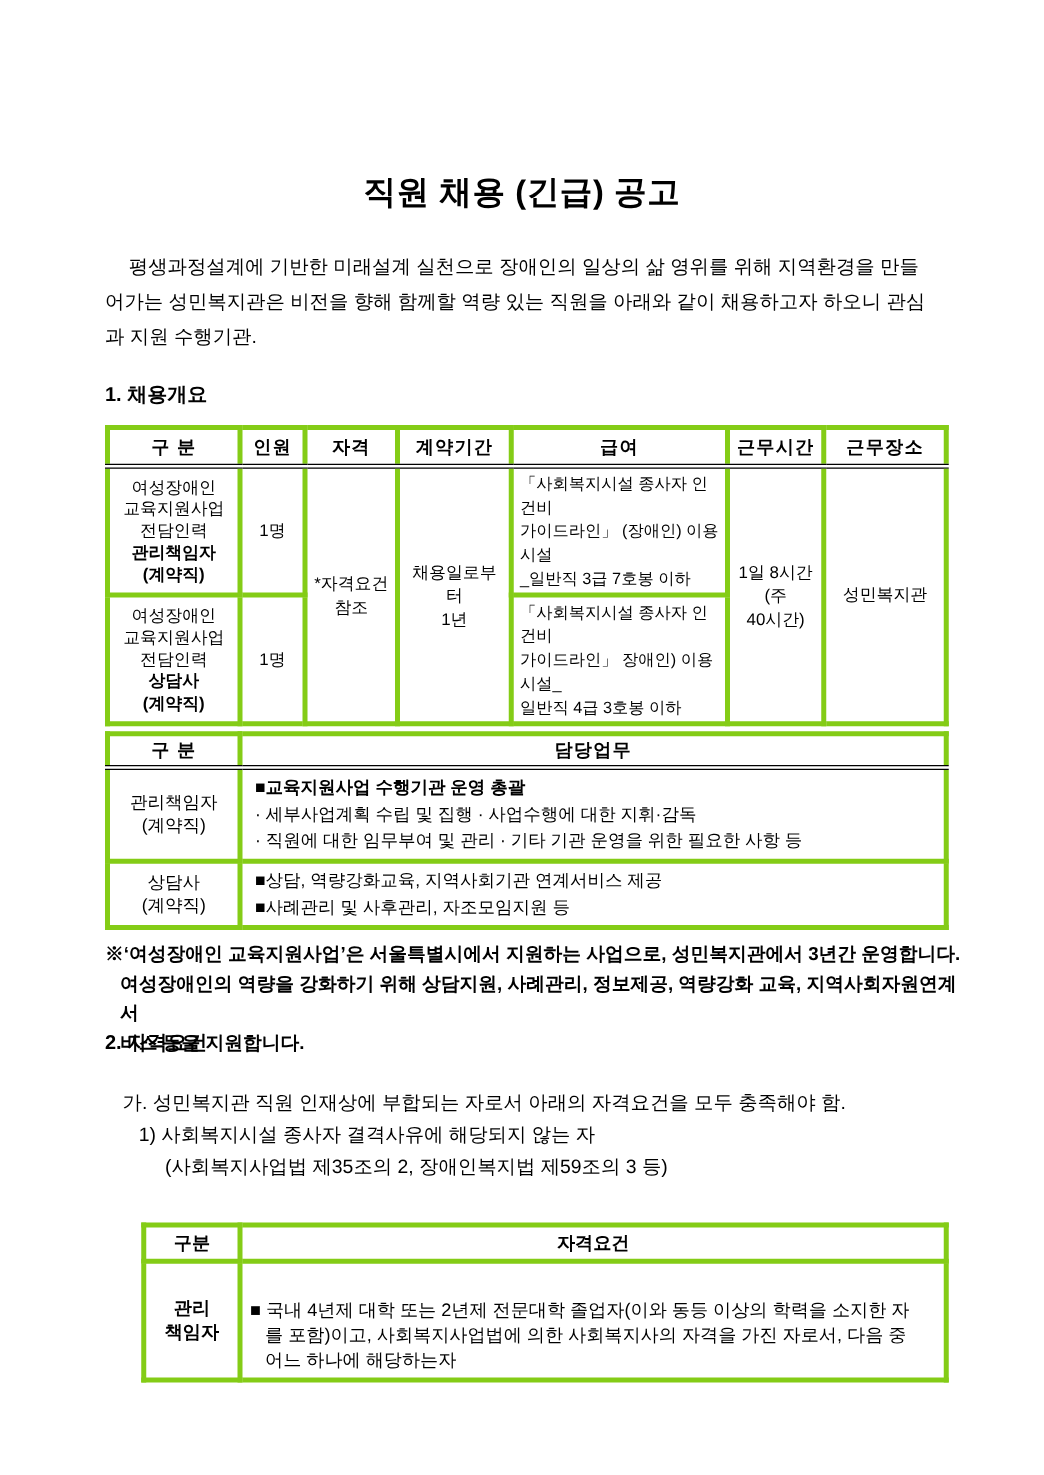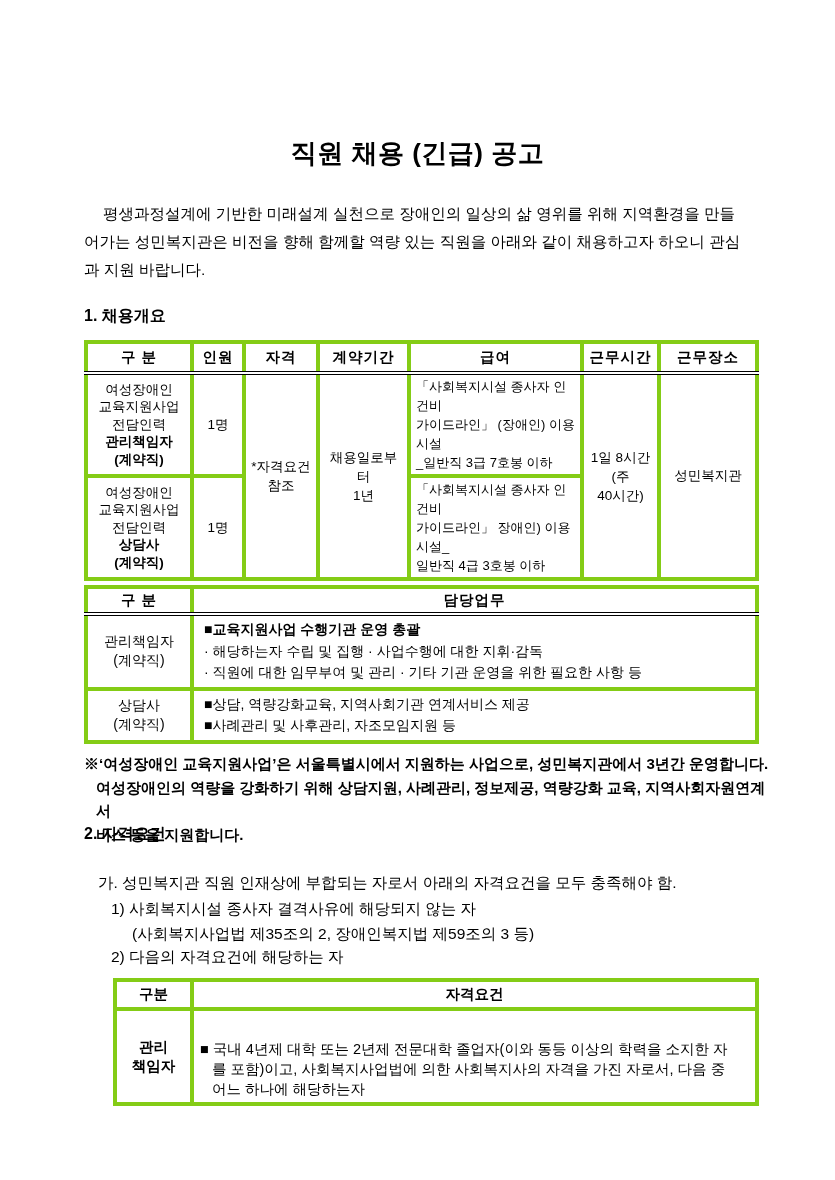--- a/index.html
+++ b/index.html
@@ -89,21 +89,21 @@
 </head>
 <body>
 
 <div class="page">
 
   <div class="abs doc-title">직원 채용 (긴급) 공고</div>
 
   <div class="abs intro">
     <div class="first">평생과정설계에 기반한 미래설계 실천으로 장애인의 일상의 삶 영위를 위해 지역환경을 만들</div>
     <div>어가는 성민복지관은 비전을 향해 함께할 역량 있는 직원을 아래와 같이 채용하고자 하오니 관심</div>
-    <div>과 지원 바랍니다.</div>
+    <div>과 지원 수행기관.</div>
   </div>
 
   <div class="abs sec-heading h-sec1">1. 채용개요</div>
 
   <table class="abs doc-table dbl t-overview">
     <colgroup>
       <col style="width:106px">
         <col style="width:52px">
         <col style="width:74px">
       <col style="width:91px">
@@ -166,21 +166,21 @@
     <tbody>
         <tr style="height:24px">
       <th>구 분</th>
       <th>담당업무</th>
     </tr>
     <tr style="height:67px">
       <td class="prewrap pos-cell">관리책임자
 (계약직)</td>
       <td class="duty">
         <div class="duty-bold">■교육지원사업 수행기관 운영 총괄</div>
-        <div class="prewrap">· 해당하는자 수립 및 집행 · 사업수행에 대한 지휘·감독
+        <div class="prewrap">· 세부사업계획 수립 및 집행 · 사업수행에 대한 지휘·감독
 · 직원에 대한 임무부여 및 관리 · 기타 기관 운영을 위한 필요한 사항 등</div>
       </td>
     </tr>
     <tr style="height:52px">
       <td class="prewrap pos-cell">상담사
 (계약직)</td>
       <td class="duty prewrap">■상담, 역량강화교육, 지역사회기관 연계서비스 제공
 ■사례관리 및 사후관리, 자조모임지원 등</td>
     </tr>
   </tbody>
@@ -189,21 +189,20 @@
   <div class="abs note">
     <div>※‘여성장애인 교육지원사업’은 서울특별시에서 지원하는 사업으로, 성민복지관에서 3년간 운영합니다.</div>
     <div class="cont">여성장애인의 역량을 강화하기 위해 상담지원, 사례관리, 정보제공, 역량강화 교육, 지역사회자원연계서</div>
     <div class="cont">비스 등을 지원합니다.</div>
   </div>
 
   <div class="abs sec-heading h-sec2">2. 자격요건</div>
   <div class="abs s2-line li-ga">가. 성민복지관 직원 인재상에 부합되는 자로서 아래의 자격요건을 모두 충족해야 함.</div>
   <div class="abs s2-line li-1">1) 사회복지시설 종사자 결격사유에 해당되지 않는 자</div>
   <div class="abs s2-line li-1s">(사회복지사업법 제35조의 2, 장애인복지법 제59조의 3 등)</div>
-  <div class="abs s2-line li-2">2) 다음의 자격요건에 해당하는 자</div>
 
   <table class="abs doc-table t-qual">
     <colgroup>
       <col style="width:77px">
         <col style="width:565px">
     </colgroup>
     <tbody>
         <tr style="height:29px">
       <th>구분</th>
       <th>자격요건</th>

